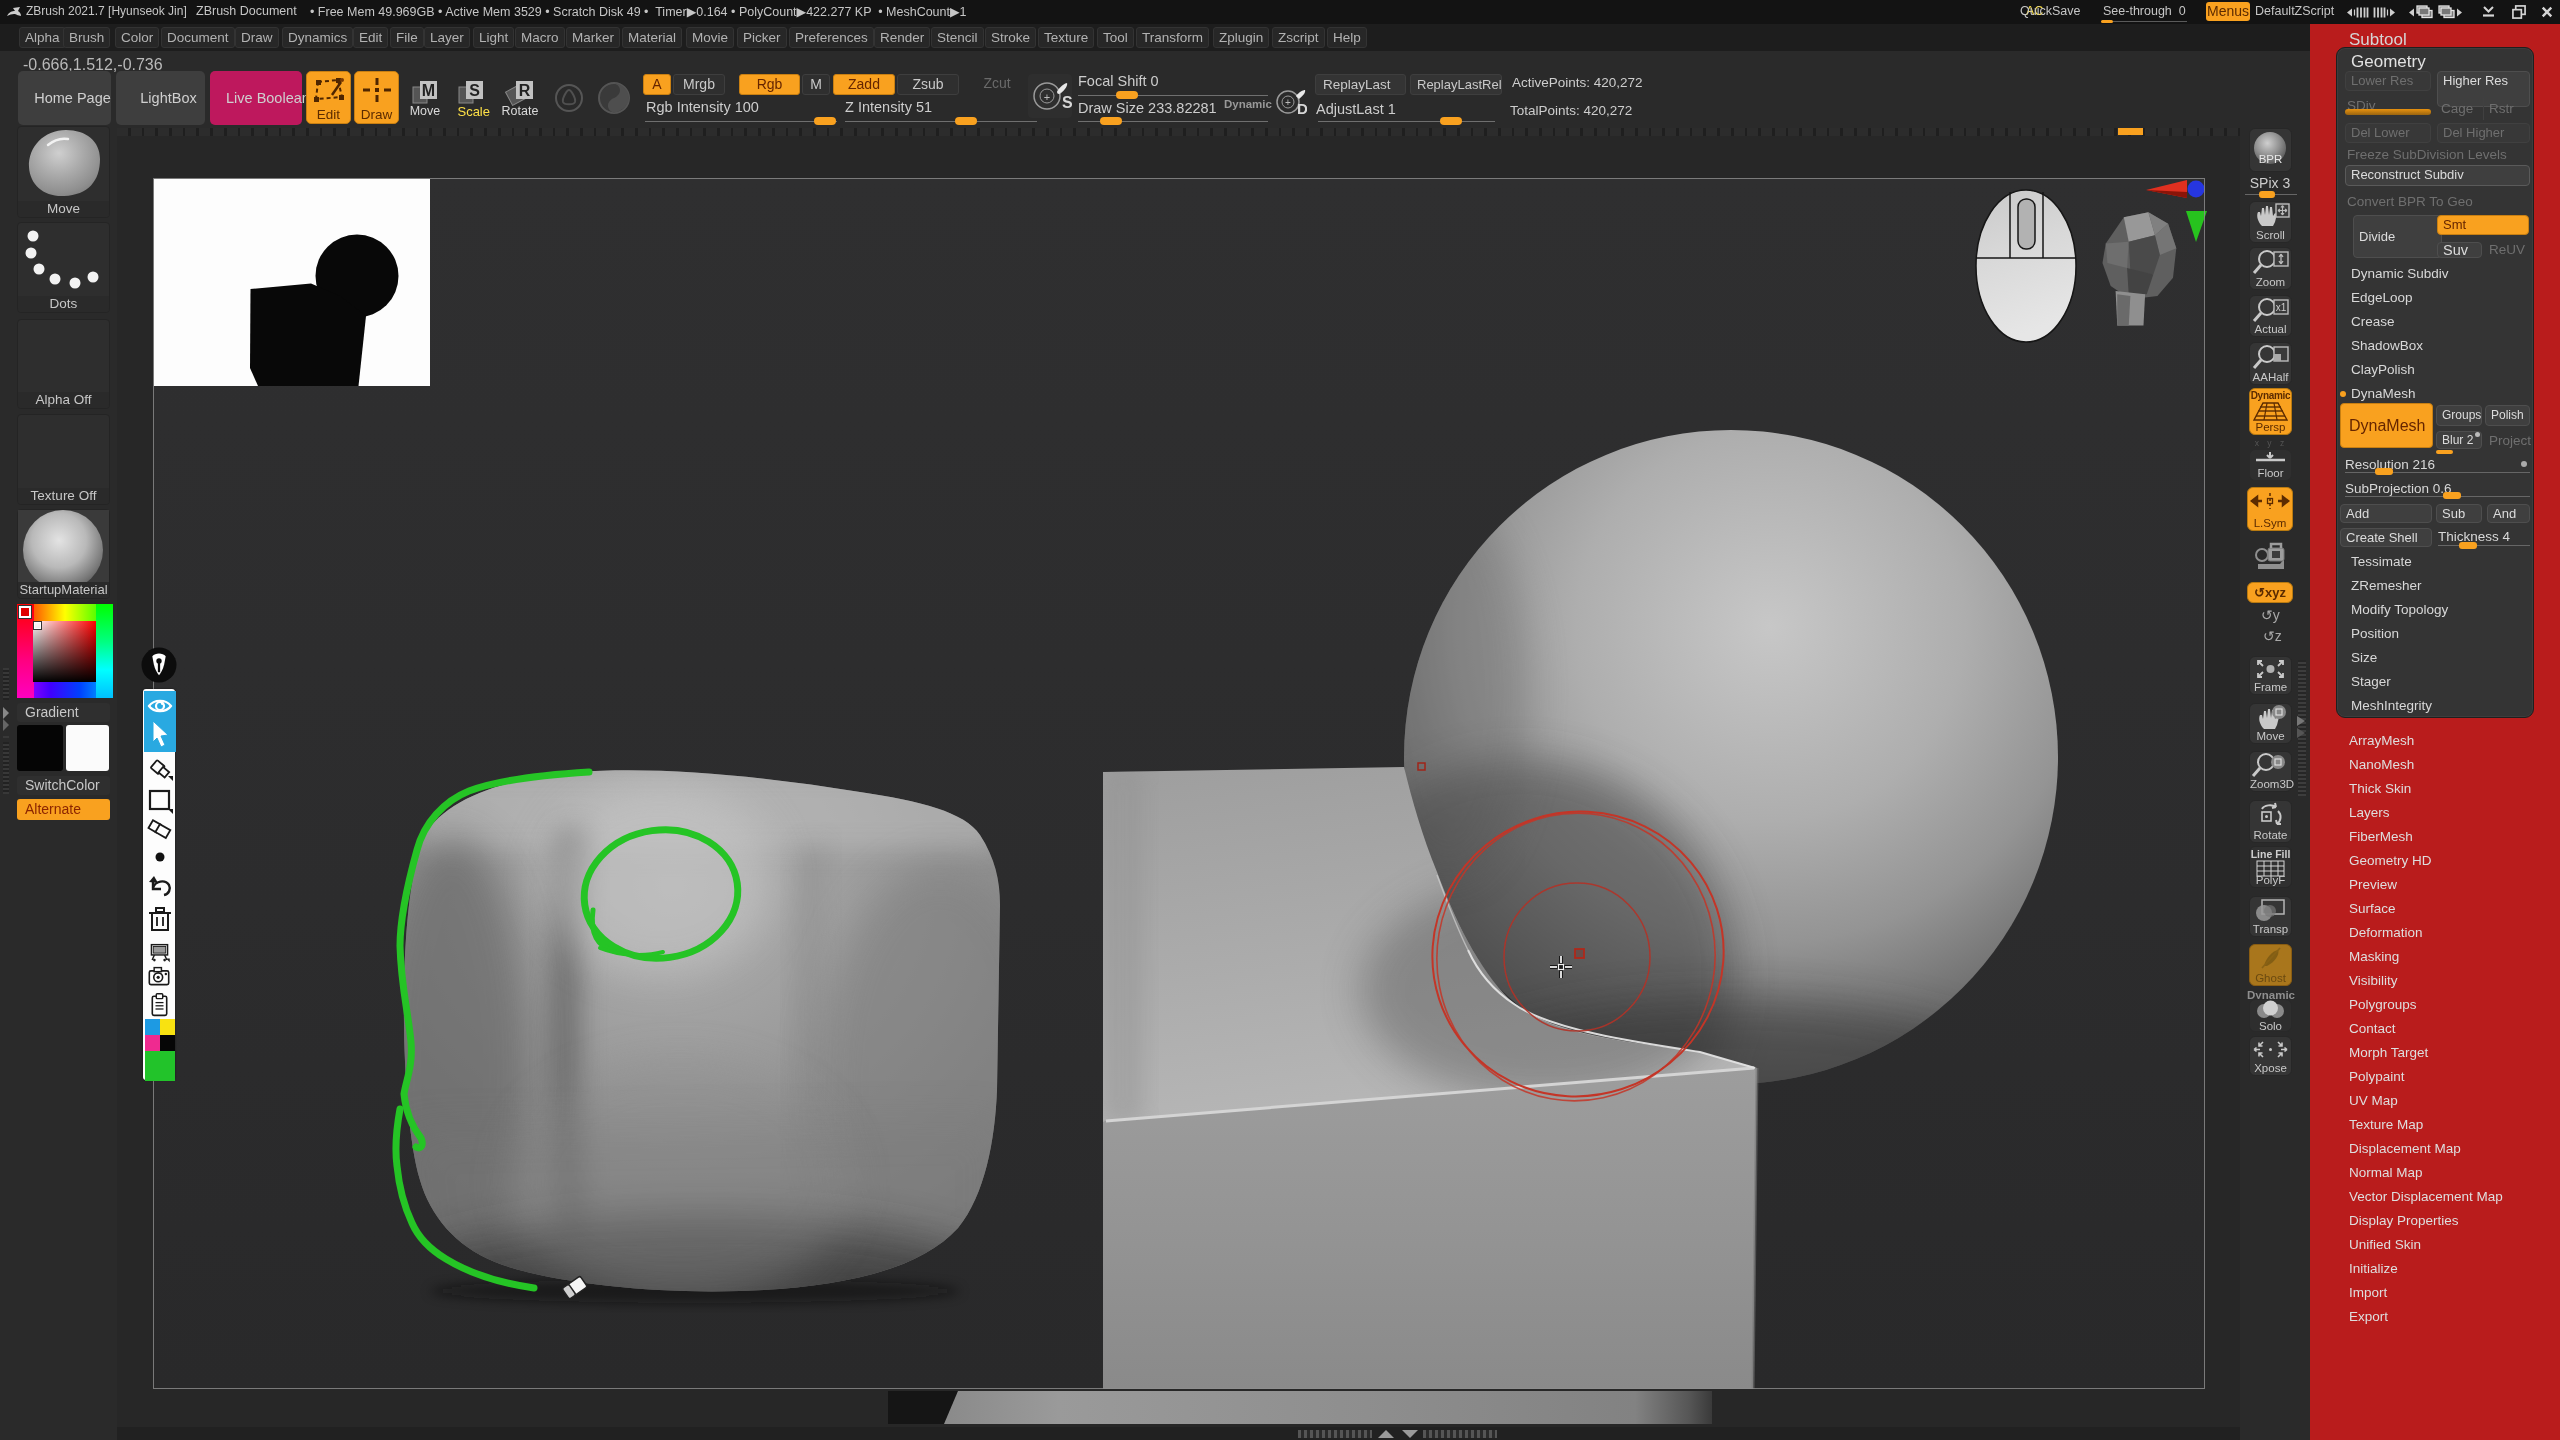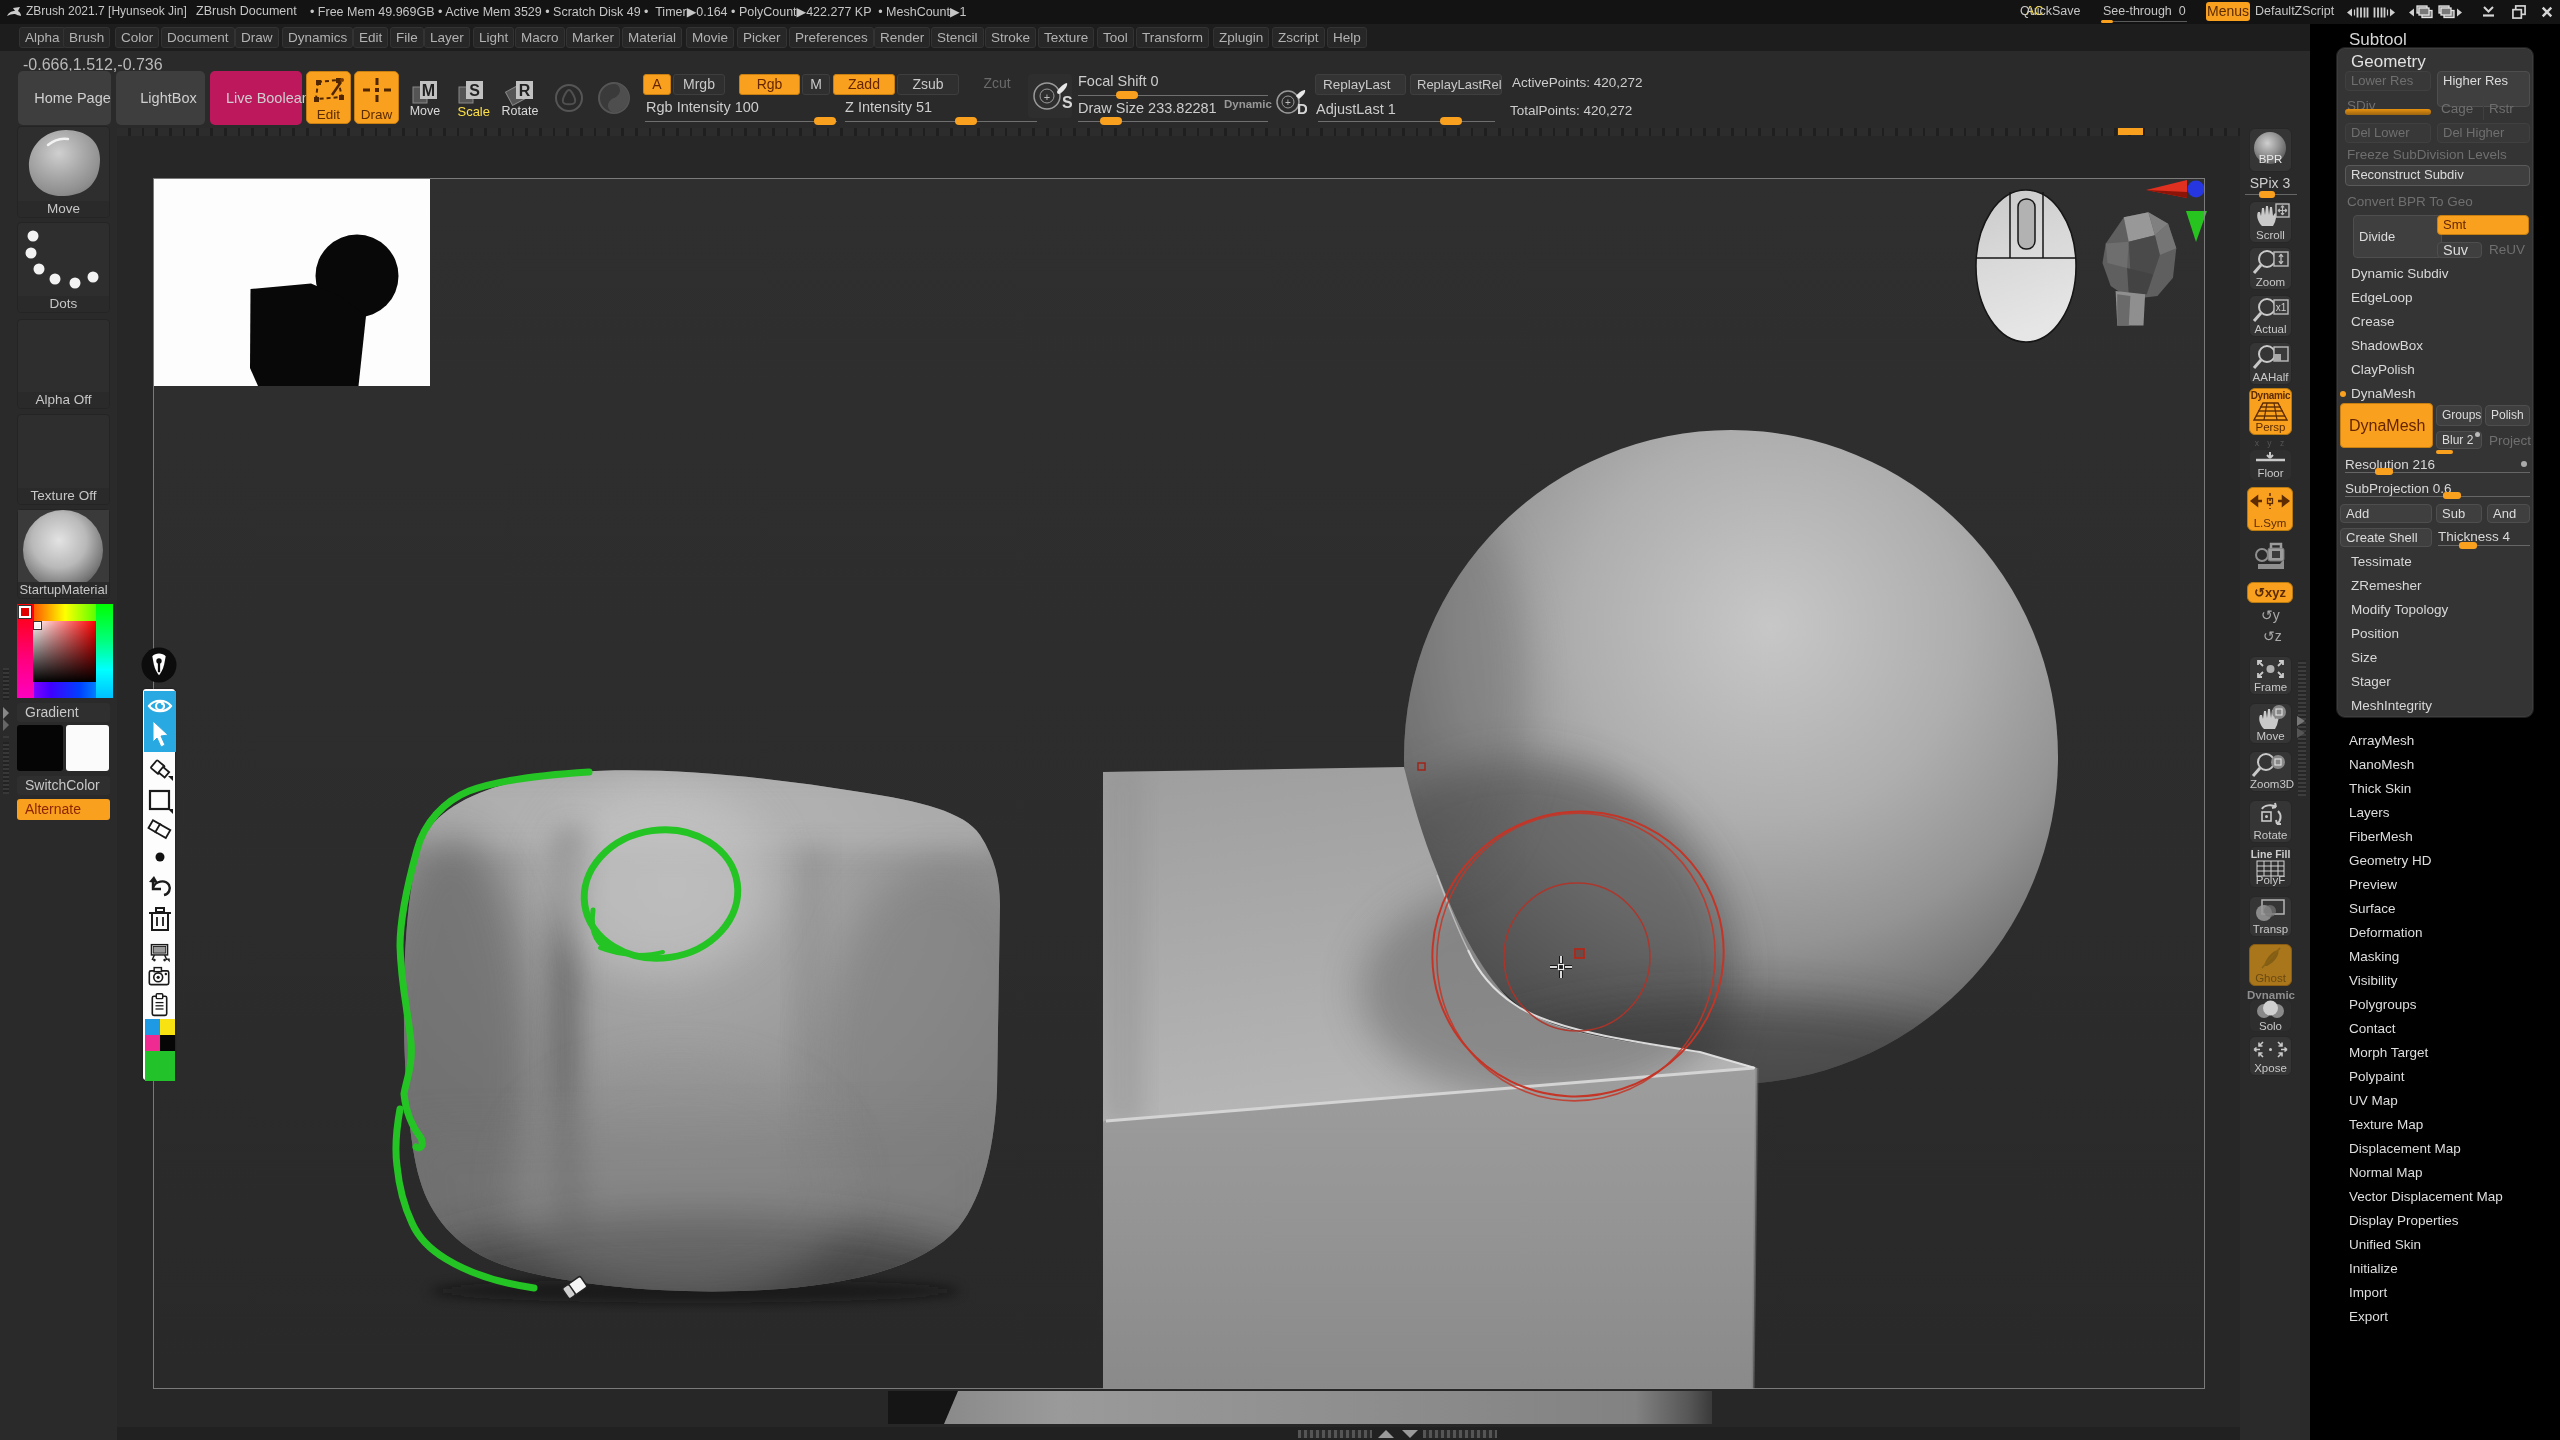--- a/index.html
+++ b/index.html
@@ -47,21 +47,21 @@
   text-align:center; color:#c7c7c7; font-size:13.5px; background:#2a2a2a; border-radius:0 0 4px 4px; }
 
 
 #rightcol { position:absolute; top:128px; left:2240px; width:70px; height:1312px; background:#2a2a2a; }
 .rbtn { position:absolute; left:9px; width:43px; background:#353535; border:1px solid #272727; border-radius:6px; }
 .rbtn .lbl { position:absolute; bottom:1px; width:100%; text-align:center; font-size:11.5px; color:#c9c9c9; }
 .rbtn.orange { background:#f9a11f; border-color:#b97a10; }
 .rbtn.orange .lbl { color:#5c2b00; }
 
 
-#rightpanel { position:absolute; top:24px; left:2310px; width:250px; height:1416px; background:#000000; }
+#rightpanel { position:absolute; top:24px; left:2310px; width:250px; height:1416px; background:#b91c1c; }
 .geobox { position:absolute; left:26px; top:23px; width:198px; height:671px; background:#343434;
   border:1px solid #1f1f1f; border-radius:9px; box-shadow:inset 0 0 0 1px #3d3d3d; }
 .gbtn { position:absolute; background:#3f3f3f; border:1px solid #4e4e4e; border-radius:4px;
   color:#dcdcdc; font-size:13px; line-height:18px; padding-left:5px; white-space:nowrap; overflow:hidden; }
 .gbtn.dis { background:#383838; border-color:#404040; color:#6f6f6f; }
 .gbtn.orange { background:#f9a11f; border-color:#c87f12; color:#652500; }
 .gtext { position:absolute; color:#d8d8d8; font-size:13.5px; white-space:nowrap; }
 .gtext.dis { color:#6f6f6f; }
 .listrow { position:absolute; left:39px; color:#dedede; font-size:13.5px; white-space:nowrap; }
 </style>

